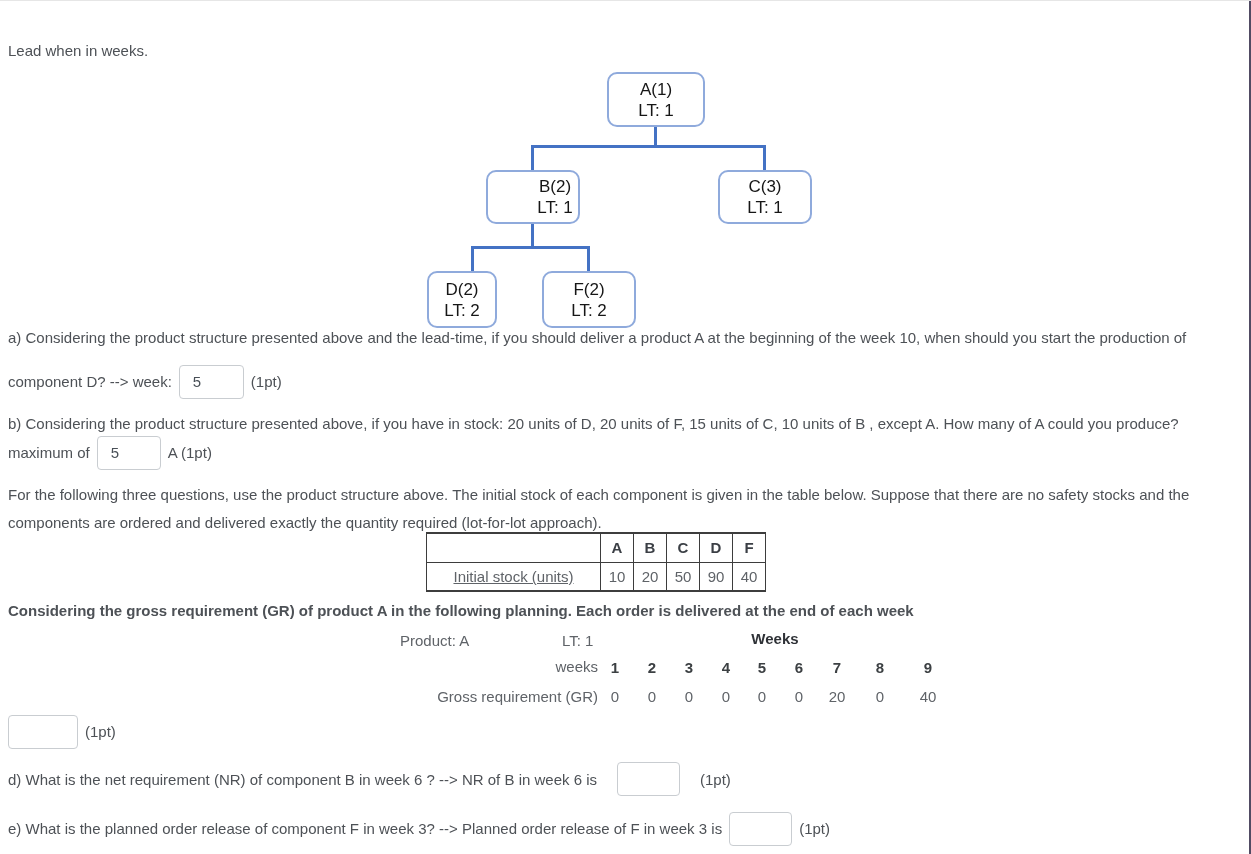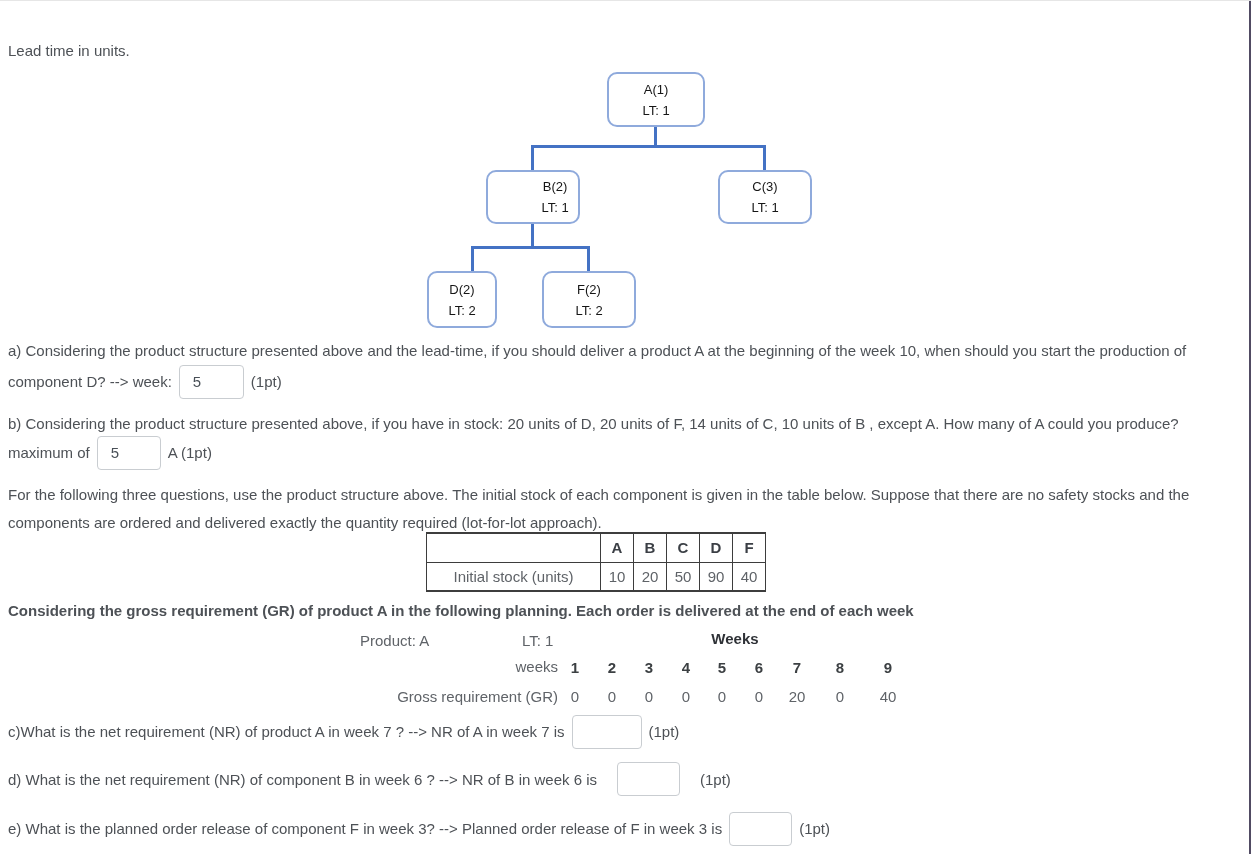--- a/index.html
+++ b/index.html
@@ -12,46 +12,46 @@
   .qrow{position:absolute;left:8px;display:flex;align-items:center;gap:7px;white-space:nowrap;}
   .answer-input{
     height:34px;border:1px solid #c9cdd1;border-radius:4px;background:#fff;
     font-family:"Liberation Sans",sans-serif;font-size:15px;color:#495057;
     padding:0 6px 0 13px;box-sizing:border-box;outline:none;
   }
   
   .node{
     position:absolute;border:2px solid #8faadc;border-radius:10px;background:#fff;
     box-sizing:border-box;display:flex;flex-direction:column;justify-content:center;
-    text-align:center;color:#161616;line-height:21px;font-size:13px;
+    text-align:center;color:#161616;line-height:21px;font-size:17px;
   }
   .cline{position:absolute;background:#4472c4;}
   
   .stock-table{position:absolute;left:426px;top:531px;border-collapse:collapse;color:#5f6368;
     border-top:2px solid #3d3d3d;border-bottom:2px solid #3d3d3d;}
   .stock-table th,.stock-table td{
     border:1px solid #3d3d3d;height:29px;padding:0;text-align:center;font-size:15px;box-sizing:border-box;
   }
   .stock-table th{font-weight:bold;color:#3b3f45;width:33px;}
-  .stock-table .lblcol{width:174px;}
+  .stock-table .lblcol{width:174px;text-decoration:underline;}
   
   .plan{position:absolute;left:0;top:629px;width:1100px;height:86px;}
-  .plan span{position:absolute;white-space:nowrap;line-height:17px;}
+  .plan span{position:absolute;white-space:nowrap;line-height:17px;margin-left:40px;}
   .plan .hdr-bold{font-weight:bold;color:#2f3237;}
   .plan .gray{color:#5f6368;}
   .plan .wk-num{font-weight:bold;color:#3c4043;width:40px;text-align:center;}
   .plan .gr-val{color:#5f6368;width:40px;text-align:center;}
   .right-edge{position:absolute;right:0;top:0;width:2px;height:854px;background:#514b63;}
 </style>
 </head>
 <body>
 
 <div class="page">
 
-  <div class="para" style="top:41px;">Lead time in units.</div>
+  <div class="para" style="top:41px;">Lead when in weeks.</div>
 
   <div>
 
     <div class="cline" style="left:654px;top:126px;width:3px;height:19px;"></div>
     <div class="cline" style="left:531px;top:144px;width:235px;height:3px;"></div>
     <div class="cline" style="left:531px;top:146px;width:3px;height:23px;"></div>
     <div class="cline" style="left:763px;top:146px;width:3px;height:23px;"></div>
     <div class="cline" style="left:531px;top:223px;width:3px;height:23px;"></div>
     <div class="cline" style="left:471px;top:245px;width:119px;height:3px;"></div>
     <div class="cline" style="left:471px;top:247px;width:3px;height:23px;"></div>
@@ -72,28 +72,28 @@
     <div class="node" style="left:427px;top:270px;width:70px;height:57px;">
       <div>D(2)</div>
       <div>LT: 2</div>
     </div>
     <div class="node" style="left:542px;top:270px;width:94px;height:57px;">
       <div>F(2)</div>
       <div>LT: 2</div>
     </div>
   </div>
 
-  <div class="para" style="top:341px;">a) Considering the product structure presented above and the lead-time, if you should deliver a product A at the beginning of the week 10, when should you start the production of</div>
+  <div class="para" style="top:328px;">a) Considering the product structure presented above and the lead-time, if you should deliver a product A at the beginning of the week 10, when should you start the production of</div>
   <div class="qrow" style="top:363px;height:35px;">
     <span>component D? --&gt; week:</span>
     <input class="answer-input" style="width: 65px;" type="text" value="5">
     <span>(1pt)</span>
   </div>
 
-  <div class="para" style="top:414px;">b) Considering the product structure presented above, if you have in stock: 20 units of D, 20 units of F, 14 units of C, 10 units of B , except A. How many of A could you produce?</div>
+  <div class="para" style="top:414px;">b) Considering the product structure presented above, if you have in stock: 20 units of D, 20 units of F, 15 units of C, 10 units of B , except A. How many of A could you produce?</div>
   <div class="qrow" style="top:434px;height:35px;">
     <span>maximum of</span>
     <input class="answer-input" style="width: 64px;" type="text" value="5">
     <span>A (1pt)</span>
   </div>
 
   <div class="para" style="top:485px;">For the following three questions, use the product structure above. The initial stock of each component is given in the table below. Suppose that there are no safety stocks and the</div>
   <div class="para" style="top:513px;">components are ordered and delivered exactly the quantity required (lot-for-lot approach).</div>
 
   <table class="stock-table">
@@ -141,21 +141,20 @@
     <span class="gr-val" style="left:629px;top:58px;">0</span>
     <span class="gr-val" style="left:666px;top:58px;">0</span>
     <span class="gr-val" style="left:702px;top:58px;">0</span>
     <span class="gr-val" style="left:739px;top:58px;">0</span>
     <span class="gr-val" style="left:777px;top:58px;">20</span>
     <span class="gr-val" style="left:820px;top:58px;">0</span>
     <span class="gr-val" style="left:868px;top:58px;">40</span>
   </div>
 
   <div class="qrow" style="top:713px;height:35px;">
-    <span>c)What is the net requirement (NR) of product A in week 7 ?  --&gt; NR of A in week 7 is</span>
     <input class="answer-input" style="width: 70px;" type="text" value="">
     <span>(1pt)</span>
   </div>
 
   <div class="qrow" style="top:760px;height:36px;gap:20px;">
     <span>d) What is the net requirement (NR) of component B in week 6 ? --&gt; NR of B in week 6 is</span>
     <input class="answer-input" style="width: 63px;" type="text" value="">
     <span>(1pt)</span>
   </div>
 

